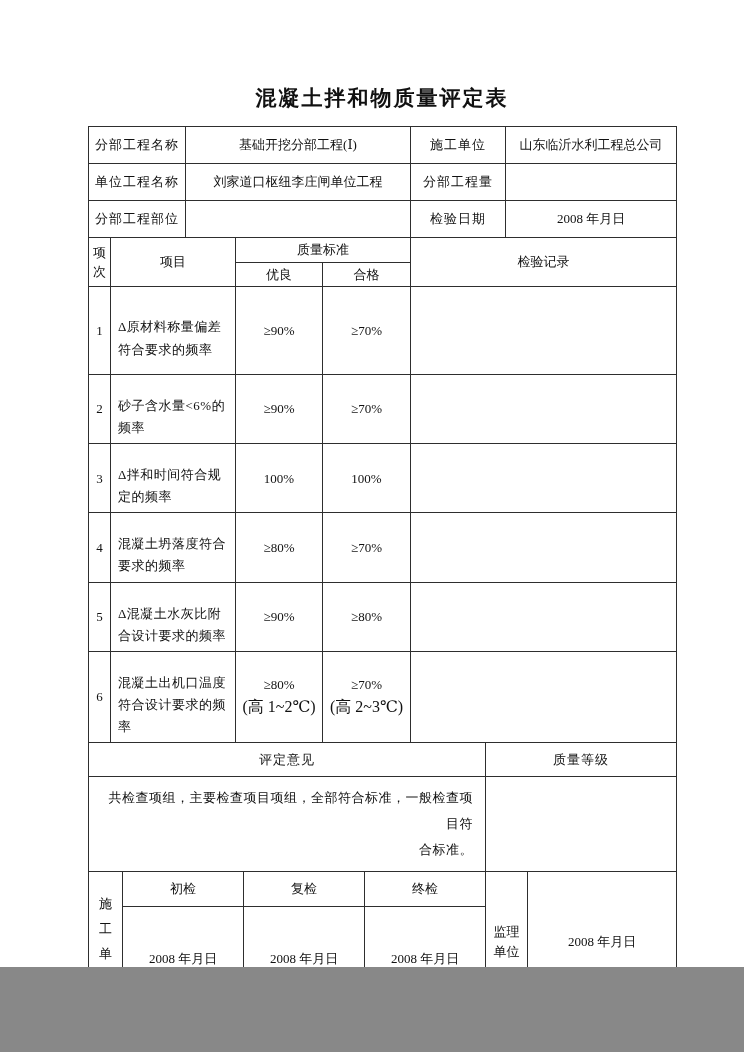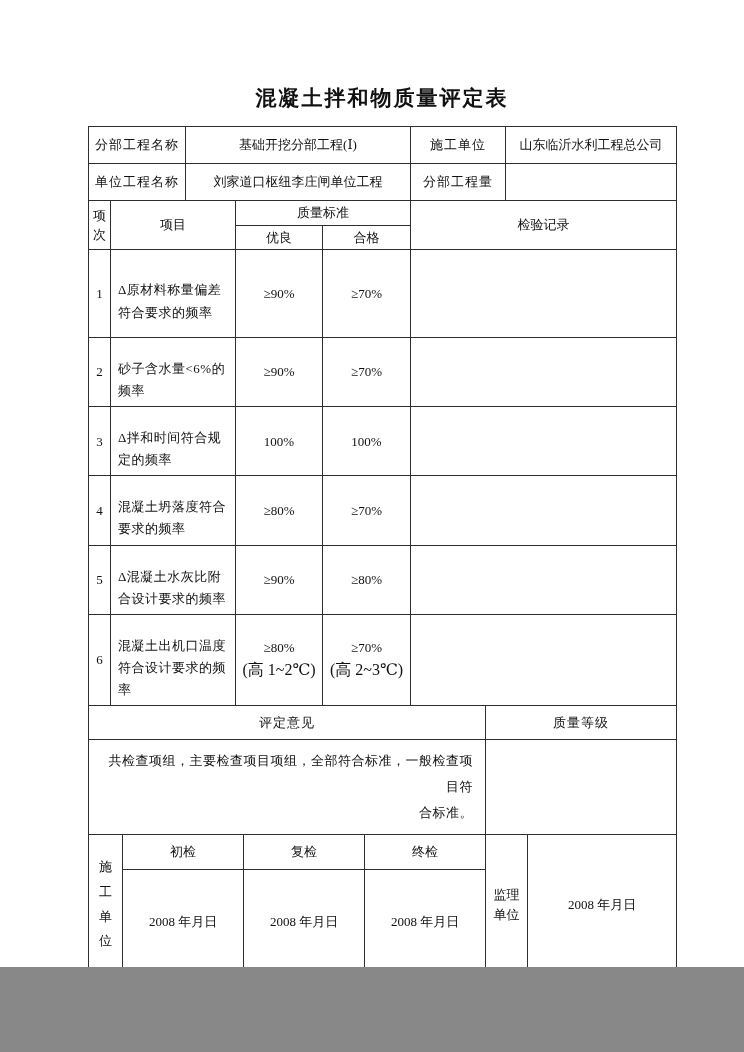--- a/index.html
+++ b/index.html
@@ -63,20 +63,26 @@
         <td>基础开挖分部工程(Ⅰ)</td>
         <td class="label">施工单位</td>
         <td>山东临沂水利工程总公司</td>
       </tr>
       <tr class="h37">
         <td class="label">单位工程名称</td>
         <td>刘家道口枢纽李庄闸单位工程</td>
         <td class="label">分部工程量</td>
         <td></td>
       </tr>
+      <tr class="h37">
+        <td class="label">分部工程部位</td>
+        <td></td>
+        <td class="label">检验日期</td>
+        <td>2008 年月日</td>
+      </tr>
     </tbody>
       </table>
 
     <table>
       <colgroup>
           <col style="width:22px">
           <col style="width:125px">
           <col style="width:87px">
           <col style="width:88px">
           <col style="width:266px">

